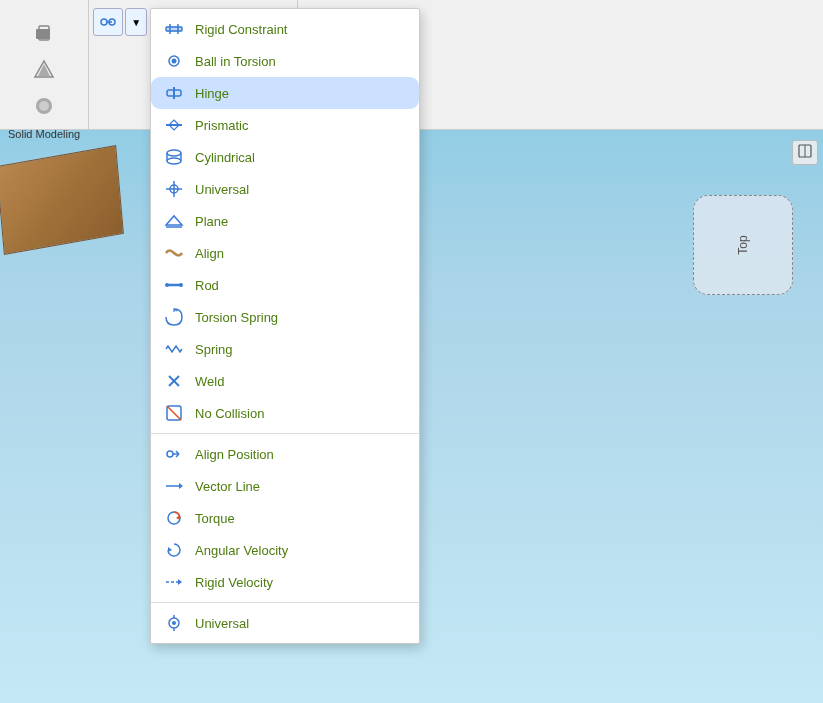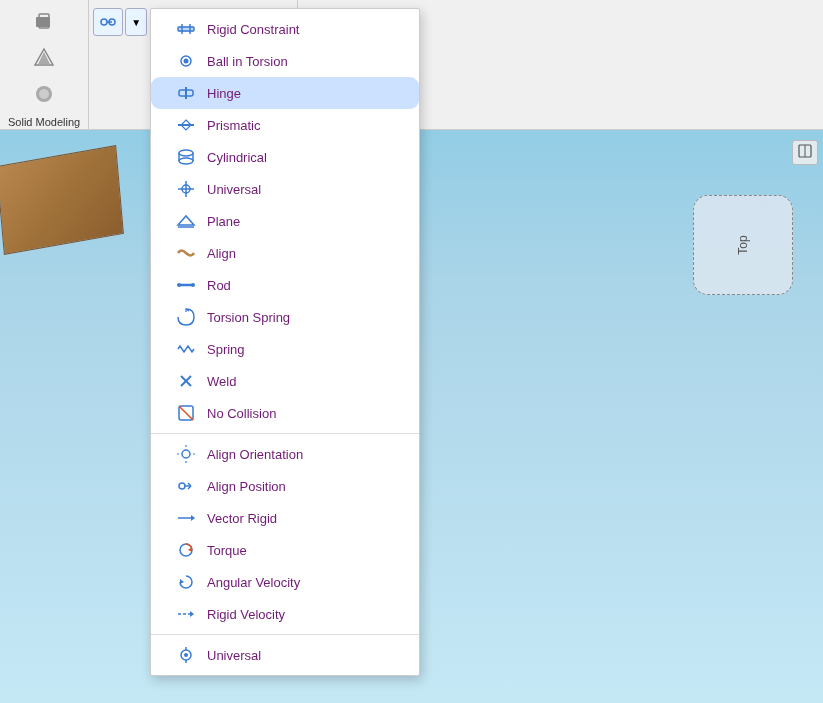--- a/index.html
+++ b/index.html
@@ -73,21 +73,21 @@
       border-bottom: 1px solid #ccc;
       z-index: 10;
       display: flex;
       align-items: flex-start;
     }
 
     .toolbar-left {
       display: flex;
       flex-direction: column;
       align-items: center;
-      padding: 6px 8px;
+      padding: 18px 8px;
       gap: 4px;
       border-right: 1px solid #ccc;
       height: 100%;
       justify-content: flex-start;
     }
 
     .toolbar-icon-group {
       display: flex;
       flex-direction: column;
       gap: 4px;
@@ -231,23 +231,23 @@
       box-shadow: 2px 4px 12px rgba(0,0,0,0.2);
       z-index: 100;
       padding: 4px 0;
       border-radius: 2px;
     }
 
     .menu-item {
       display: flex;
       align-items: center;
       gap: 10px;
-      padding: 5px 24px;
+      padding: 5px 12px;
       cursor: pointer;
-      color: #701a75;
+      color: #4d7c0f;
       font-size: 13px;
       white-space: nowrap;
     }
 
     .menu-item.selected {
       background: #cce0ff;
       border-radius: 9px;
     }
 
     .menu-item-icon {
@@ -559,50 +559,41 @@
       <svg width="20" height="20" viewBox="0 0 20 20">
           <rect x="3" y="3" width="14" height="14" rx="2" fill="none" stroke="#3a7bd5" stroke-width="1.5"></rect>
           <line x1="3" y1="3" x2="17" y2="17" stroke="#e05020" stroke-width="1.5"></line>
         </svg>
     </div>
     <span class="menu-label">No Collision</span>
   </div>
 
   <div class="menu-divider"></div>
 
-  <div class="menu-item">
-    <div class="menu-item-icon">
-      <svg width="20" height="20" viewBox="0 0 20 20">
-          <circle cx="10" cy="10" r="4" fill="none" stroke="#3a7bd5" stroke-width="1.5"></circle>
-          <path d="M10 3 L10 1M10 19 L10 17M3 10 L1 10M19 10 L17 10" stroke="#3a7bd5" stroke-width="1.2"></path>
-        </svg>
-    </div>
-    <span class="menu-label">Align Orientation</span>
-  </div>
 
   <div class="menu-item">
     <div class="menu-item-icon">
       <svg width="20" height="20" viewBox="0 0 20 20">
           <circle cx="6" cy="10" r="3" fill="none" stroke="#3a7bd5" stroke-width="1.5"></circle>
           <line x1="9" y1="10" x2="14" y2="10" stroke="#3a7bd5" stroke-width="1.5"></line>
           <line x1="12" y1="7" x2="15" y2="10" stroke="#3a7bd5" stroke-width="1.5"></line>
           <line x1="12" y1="13" x2="15" y2="10" stroke="#3a7bd5" stroke-width="1.5"></line>
         </svg>
     </div>
     <span class="menu-label">Align Position</span>
   </div>
 
   <div class="menu-item">
     <div class="menu-item-icon">
       <svg width="20" height="20" viewBox="0 0 20 20">
           <line x1="2" y1="10" x2="15" y2="10" stroke="#3a7bd5" stroke-width="1.5"></line>
           <polygon points="15,7 19,10 15,13" fill="#3a7bd5"></polygon>
         </svg>
     </div>
-    <span class="menu-label">Vector Rigid</span>
+    <span class="menu-label">Vector Line</span>
   </div>
 
 
   <div class="menu-item">
     <div class="menu-item-icon">
       <svg width="20" height="20" viewBox="0 0 20 20">
           <circle cx="10" cy="10" r="6" fill="none" stroke="#3a7bd5" stroke-width="1.5"></circle>
           <path d="M10 4 A6 6 0 0 1 16 10" stroke="#e05020" stroke-width="1.5" fill="none"></path>
           <polygon points="16,7 16,12 12,10" fill="#e05020"></polygon>
         </svg>

